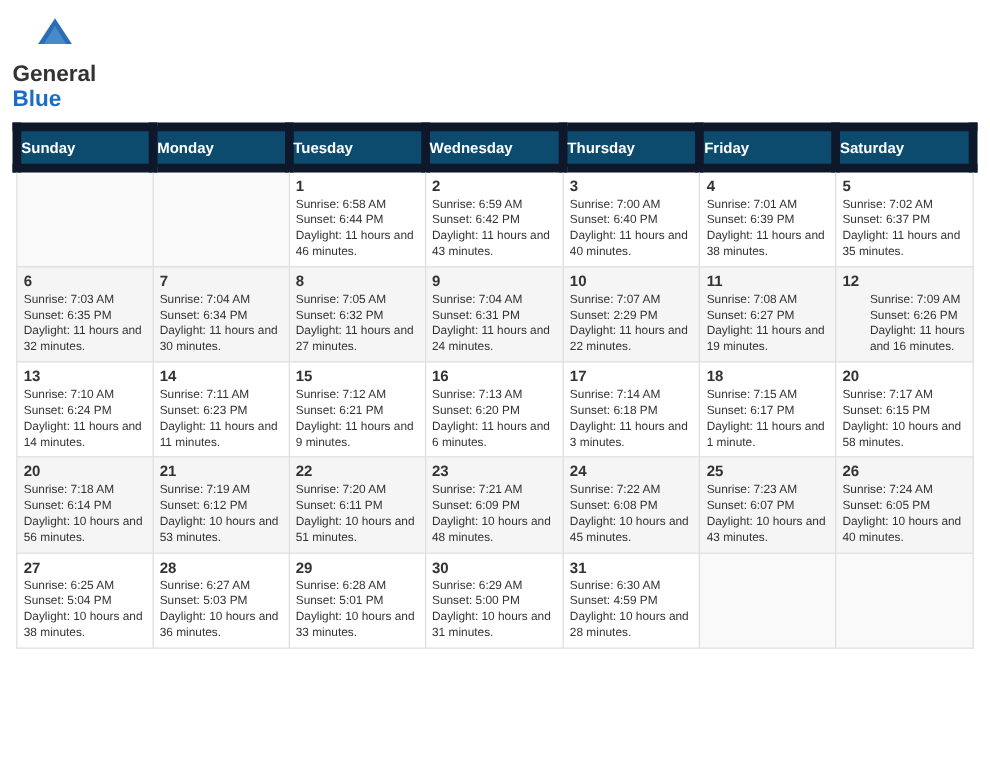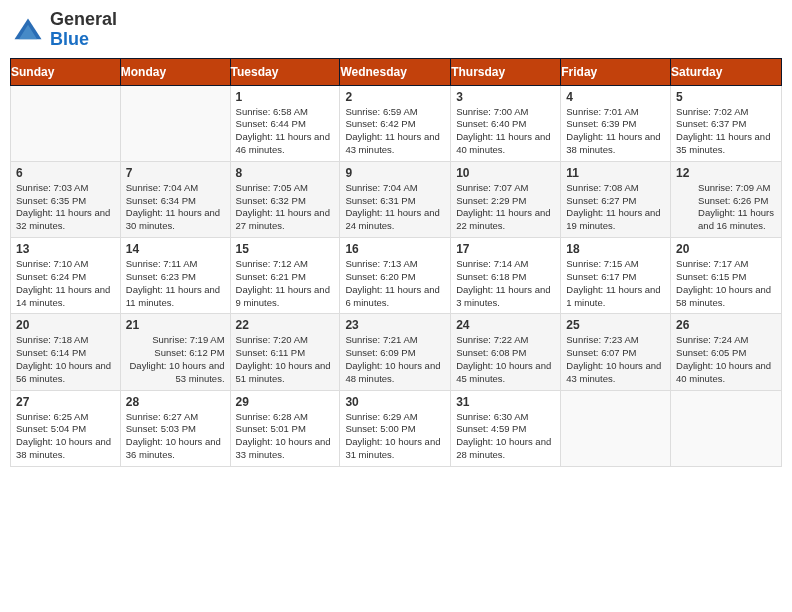--- a/index.html
+++ b/index.html
@@ -11,22 +11,23 @@
       padding: 10px;
     }
     .header {
       display: flex;
       justify-content: space-between;
       align-items: flex-start;
       margin-bottom: 8px;
     }
     .logo {
       display: flex;
-      align-items: flex-end;
+      align-items: center;
       gap: 4px;
+      flex-direction: column;
     }
     .logo-text {
       font-size: 18px;
       font-weight: bold;
       line-height: 1.1;
     }
     .logo-general { color: #333; }
     .logo-blue { color: #1a6fc4; }
     .logo-icon {
       width: 36px;
@@ -43,27 +44,27 @@
     .location {
       font-size: 14px;
       color: #555;
     }
     .calendar {
       width: 100%;
       border-collapse: collapse;
       border: 1px solid #ccc;
     }
     .calendar th {
-      background: #c2410c;
+      background: #0c4a6e;
       color: #fff;
       font-size: 12px;
       font-weight: bold;
       padding: 6px 0;
       text-align: left;
-      border: 1px solid #0f172a;
+      border: 7px solid #0f172a;
     }
     .calendar td {
       vertical-align: top;
       padding: 4px 5px;
       font-size: 10px;
       color: #333;
       border: 1px solid #ddd;
       width: 113px;
       min-height: 80px;
       background: #fff;
@@ -245,21 +246,21 @@
       </tr>
       <tr>
         <td>
           <span class="day-num">20</span>
           <div class="cell-text" style="white-space: pre-line;">Sunrise: 7:18 AM
 Sunset: 6:14 PM
 Daylight: 10 hours and 56 minutes.</div>
         </td>
         <td>
           <span class="day-num">21</span>
-          <div class="cell-text" style="white-space: pre-line; text-align: right;">Sunrise: 7:19 AM
+          <div class="cell-text" style="white-space: pre-line;">Sunrise: 7:19 AM
 Sunset: 6:12 PM
 Daylight: 10 hours and 53 minutes.</div>
         </td>
         <td>
           <span class="day-num">22</span>
           <div class="cell-text" style="white-space: pre-line;">Sunrise: 7:20 AM
 Sunset: 6:11 PM
 Daylight: 10 hours and 51 minutes.</div>
         </td>
         <td>

